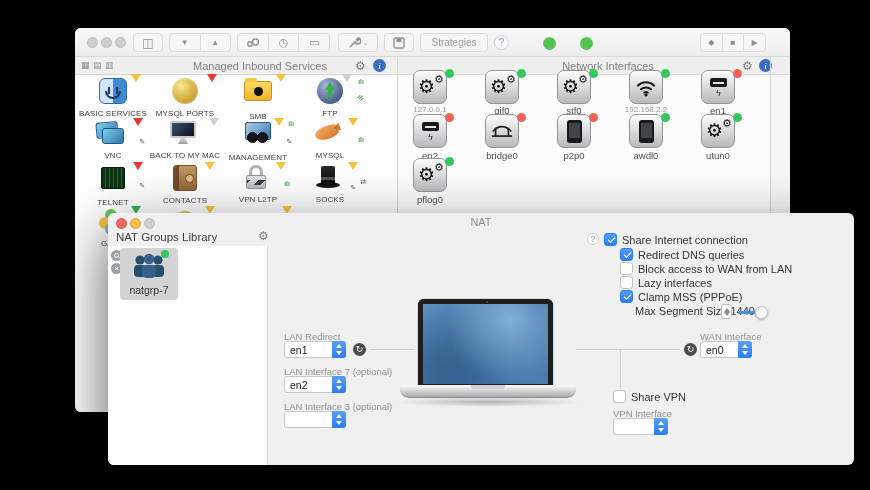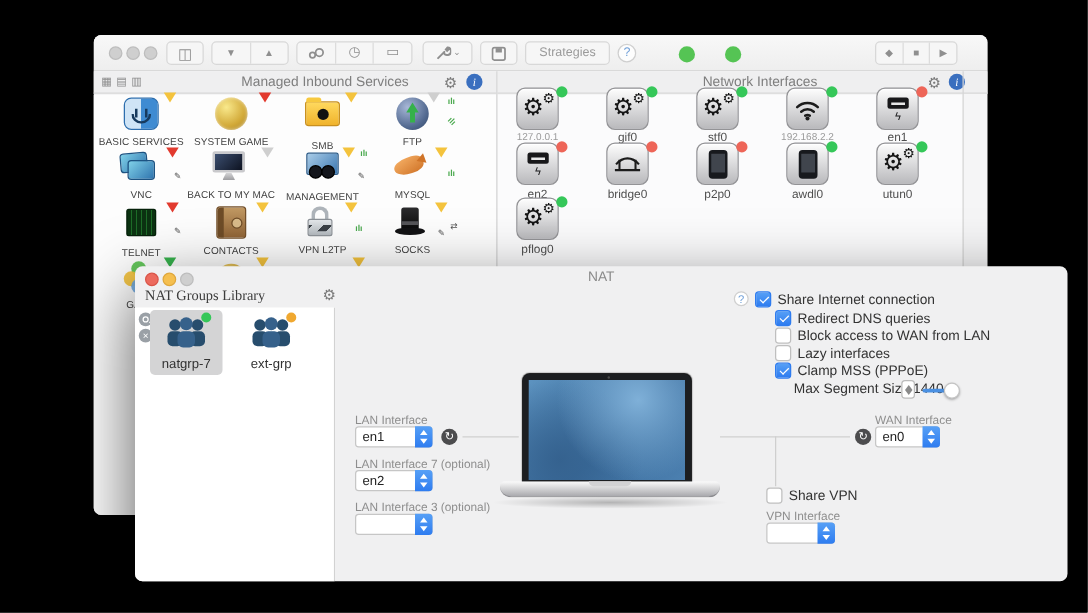--- a/index.html
+++ b/index.html
@@ -110,21 +110,21 @@
   .tab-bd{position:absolute;left:9px;top:5px;width:15px;height:23px;background:#17191d;border-radius:3px;}
   .tab-bd:before{content:"";position:absolute;left:2px;top:3px;width:11px;height:15px;background:#40454d;}
 
   
   .natwin{position:absolute;left:108px;top:213px;width:746px;height:252px;background:#f0f0f1;border-radius:6px;
       box-shadow:0 20px 55px rgba(0,0,0,.65);}
   .natwin .light{top:5px;}
   .lr{background:#ec6a5e;border:1px solid #d95448;}
   .ly{background:#f5bf4f;border:1px solid #dfa73c;}
   .natitle{position:absolute;top:3px;width:100%;text-align:center;font-size:11px;color:#8a8a8a;}
-  .libhead{position:absolute;left:8px;top:18px;font-size:11.5px;color:#3c3c3c;font-family:Liberation Serif, serif;}
+  .libhead{position:absolute;left:8px;top:18px;font-size:11.5px;color:#3c3c3c;}
   .libpanel{position:absolute;left:0;top:33px;width:160px;height:219px;background:#fff;border-right:1px solid #d2d2d2;border-radius:0 0 0 6px;}
   .minib{position:absolute;width:11px;height:11px;border-radius:50%;background:#9aa0a6;color:#fff;
       display:flex;align-items:center;justify-content:center;font-size:8px;}
   .mag{position:relative;width:5px;height:5px;border:1.2px solid #fff;border-radius:50%;}
   .mag:after{content:"";position:absolute;left:3.5px;top:3.5px;width:3px;height:1.2px;background:#fff;transform:rotate(45deg);}
   .gcell{position:absolute;top:2px;width:58px;height:52px;border-radius:4px;text-align:center;}
   .gcell.sel{background:#d4d4d5;}
   .gcell .nm{font-size:10.5px;color:#333;margin-top:1px;}
   .gcell .dot{position:absolute;top:2px;right:9px;width:8px;height:8px;border-radius:50%;}
   .dot.orange{background:#f0a830;}
@@ -276,21 +276,21 @@
           </div>
         </div>
       <span class="tri y" style="right:8px;top:-2px"></span>
       <div class="svc-label">BASIC SERVICES</div>
     </div>
     <div class="svc" style="left:74px;top:48px">
       <div class="svc-ic">
           <div class="ic-gglobe"></div>
         </div>
       <span class="tri r" style="right:4px;top:-2px"></span>
-      <div class="svc-label">SYSTEM GAME</div>
+      <div class="svc-label">MYSQL PORTS</div>
     </div>
     <div class="svc" style="left:147px;top:48px">
       <div class="svc-ic">
           <div class="ic-folder">
             <b></b>
           </div>
         </div>
       <span class="tri y" style="right:8px;top:-2px"></span>
       <div class="svc-label">SMB</div>
     </div>
@@ -551,32 +551,20 @@
           <circle cx="8" cy="8" r="4.6" fill="#274d6d"></circle>
             <rect x="2" y="13" width="12" height="12" rx="4" fill="#274d6d"></rect>
           <circle cx="26" cy="8" r="4.6" fill="#274d6d"></circle>
             <rect x="20" y="13" width="12" height="12" rx="4" fill="#274d6d"></rect>
           <circle cx="17" cy="7" r="5.2" fill="#36618b"></circle>
             <rect x="10" y="13" width="14" height="13" rx="4.5" fill="#36618b"></rect>
         </svg>
         <span class="dot on"></span>
         <div class="nm">natgrp-7</div>
       </div>
-      <div class="gcell" style="left:80px">
-        <svg width="34" height="27" viewBox="0 0 34 27" style="margin-top:4px">
-          <circle cx="8" cy="8" r="4.6" fill="#274d6d"></circle>
-            <rect x="2" y="13" width="12" height="12" rx="4" fill="#274d6d"></rect>
-          <circle cx="26" cy="8" r="4.6" fill="#274d6d"></circle>
-            <rect x="20" y="13" width="12" height="12" rx="4" fill="#274d6d"></rect>
-          <circle cx="17" cy="7" r="5.2" fill="#36618b"></circle>
-            <rect x="10" y="13" width="14" height="13" rx="4.5" fill="#36618b"></rect>
-        </svg>
-        <span class="dot orange"></span>
-        <div class="nm">ext-grp</div>
-      </div>
     </div>
 
     <span class="qmark" style="left:479px;top:20px">
         <span>?</span>
       </span>
     <span class="cb on" style="left:496px;top:20px"></span>
     <span class="cblab" style="left:514px;top:21px">Share Internet connection</span>
 
     <span class="cb on" style="left:512px;top:35px"></span>
     <span class="cblab" style="left:530px;top:36px">Redirect DNS queries</span>
@@ -593,21 +581,21 @@
     <span class="cblab" style="left:527px;top:92px">
       <span>Max Segment Size</span>&nbsp;<span>1440</span>
     </span>
     <span class="stepper" style="left:613px;top:91px">
         <i class="u"></i>
         <i class="d"></i>
       </span>
     <span class="slider-track" style="left:630px;top:98px;width:22px"></span>
     <span class="slider-knob" style="left:647px;top:93px"></span>
 
-    <span class="flab" style="left:176px;top:118px">LAN Interface</span>
+    <span class="flab" style="left:176px;top:118px">LAN Redirect</span>
     <div class="dd" style="left:176px;top:128px;width:62px">
       <span class="val">en1</span>
       <span class="cap">
           <i class="u"></i>
           <i class="d"></i>
         </span>
     </div>
     <span class="gearbtn" style="left:245px;top:130px">
         <span>↻</span>
       </span>

